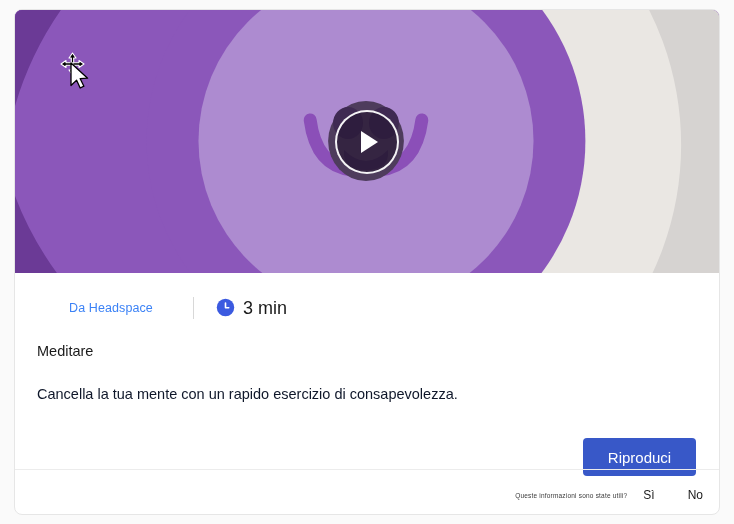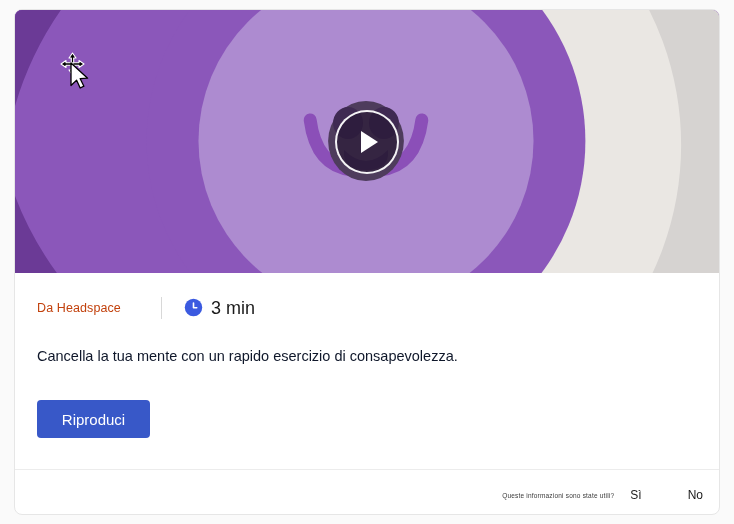--- a/index.html
+++ b/index.html
@@ -64,23 +64,24 @@
   .body { padding: 20px 22px 0 22px; }
 
   .meta-row {
     display: flex;
     align-items: center;
     height: 26px;
     margin-top: 2px;
   }
   .source {
     font-size: 12.5px;
-    color: #c2410c;
+    color: #3b82f6;
     letter-spacing: .1px;
     width: 124px;
+    margin-left: 32px;
   }
   .divider-v {
     width: 1px; height: 22px;
     background: #d8d8d8;
     margin-right: 22px;
   }
   .duration {
     display: flex; align-items: flex-start; gap: 8px;
   }
   .clock {
@@ -98,20 +99,21 @@
   }
   .desc {
     margin-top: 27px;
     font-size: 14.5px;
     color: #0f172a;
   }
 
   .action-row {
     margin-top: 36px;
     display: flex;
+    justify-content: flex-end;
     padding-right: 1px;
   }
   .play-action {
     background: #3858c8;
     color: #ffffff;
     border: none;
     border-radius: 4px;
     font-family: "Liberation Sans", sans-serif;
     font-size: 15px;
     width: 113px;
@@ -138,21 +140,21 @@
     font-size: 6.5px;
     color: #3a3a3a;
     margin-right: 16px;
     letter-spacing: .2px;
   }
   .feedback-yes, .feedback-no {
     font-size: 12px;
     color: #1a1a1a;
     cursor: pointer;
   }
-  .feedback-yes { margin-right: 46px; }
+  .feedback-yes { margin-right: 33px; }
 </style>
 </head>
 <body>
 
 <div class="card">
 
   <div class="hero">
     <svg viewBox="0 0 706 263" preserveAspectRatio="none">
       <defs>
         <clipPath id="heroClip">
@@ -218,20 +220,21 @@
       <div class="divider-v"></div>
       <div class="duration">
         <svg class="clock" viewBox="0 0 20 20">
           <circle cx="10" cy="10" r="9.2" fill="#3b5ae0"></circle>
           <path d="M10 5.2 L10 10.3 L13.4 10.3" stroke="#ffffff" stroke-width="1.7" fill="none" stroke-linecap="round" stroke-linejoin="round"></path>
         </svg>
         <span class="duration-text">3 min</span>
       </div>
     </div>
 
+    <div class="title">Meditare</div>
 
     <div class="desc">Cancella la tua mente con un rapido esercizio di consapevolezza.</div>
 
     <div class="action-row">
       <button class="play-action">Riproduci</button>
     </div>
   </div>
 
   <div class="sep"></div>
 

